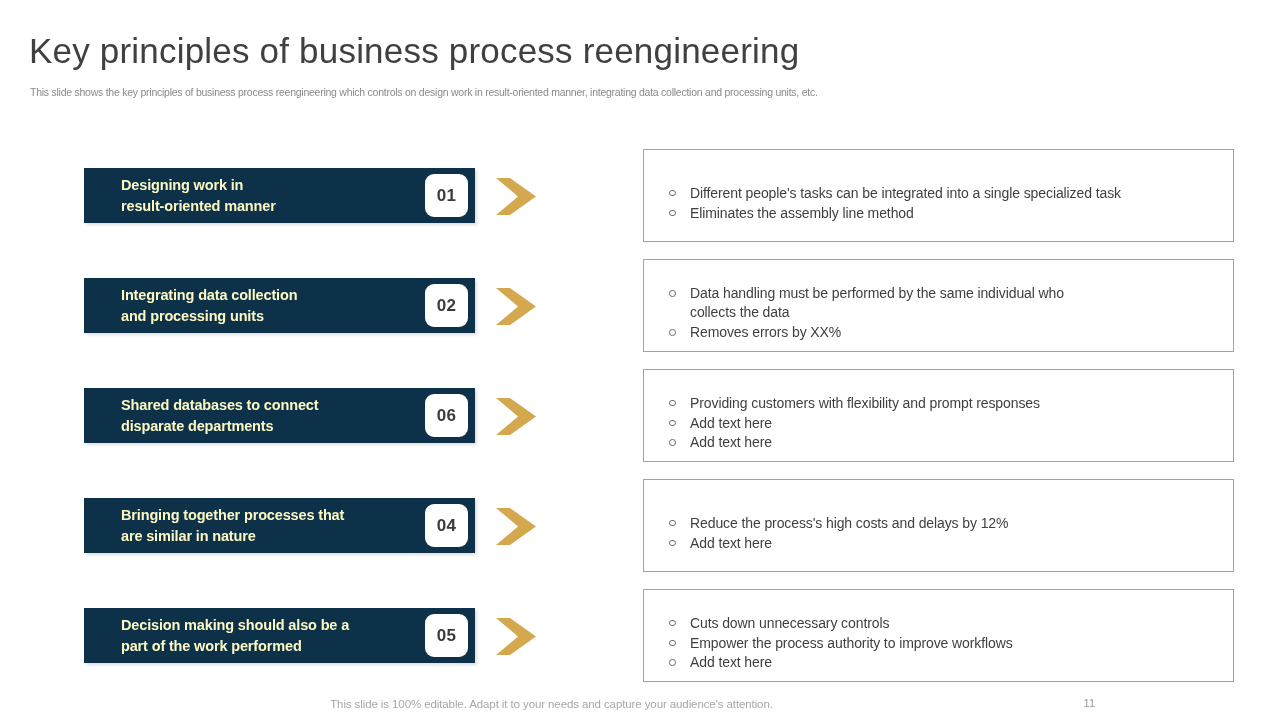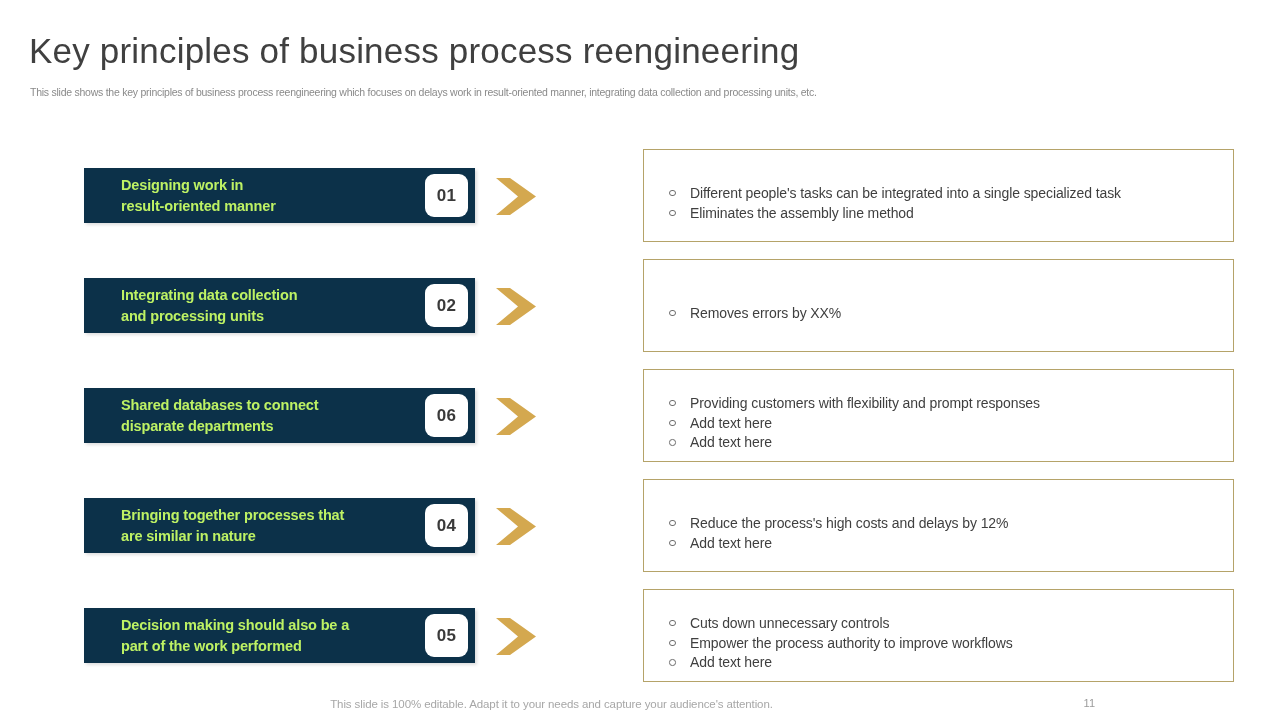--- a/index.html
+++ b/index.html
@@ -63,21 +63,21 @@
     align-items: stretch;
     box-shadow: 2px 2px 3px rgba(0,0,0,0.13);
   }
   .label-text {
     flex: 1;
     display: flex;
     flex-direction: column;
     justify-content: center;
     padding-left: 37px;
     padding-right: 24px;
-    color: #bef264;
+    color: #fef9c3;
     font-size: 14.5px;
     font-weight: 700;
     line-height: 1.42;
     letter-spacing: -0.15px;
   }
   .label-text .l2 { display: block; }
   .num-badge {
     width: 43px;
     margin: 6px 7px 6px 0;
     background: #ffffff;
@@ -152,21 +152,21 @@
     font-size: 11px;
     color: #9b9b9b;
   }
 </style>
 </head>
 <body>
 
 <div class="slide">
 
   <div class="page-title">Key principles of business process reengineering</div>
-  <div class="page-subtitle">This slide shows the key principles of business process reengineering which focuses on delays work in result-oriented manner, integrating data collection and processing units, etc.</div>
+  <div class="page-subtitle">This slide shows the key principles of business process reengineering which controls on design work in result-oriented manner, integrating data collection and processing units, etc.</div>
 
   <div class="rows">
 
     <div class="row">
       <div class="label-block">
         <div class="label-text">
           <span class="l1">Designing work in</span>
           <span class="l2">result-oriented manner</span>
         </div>
         <div class="num-badge">01</div>
@@ -192,20 +192,21 @@
         </div>
         <div class="num-badge">02</div>
       </div>
       <span class="chevron">
         <svg width="44" height="39" viewBox="0 0 44 39">
             <polygon points="2,1 24,19.5 2,38 16,38 42,19.5 16,1" fill="#d4a84f"></polygon>
           </svg>
       </span>
       <div class="content-card">
         <ul class="bullet-list">
+          <li class="bullet-item" style="max-width:420px"><span class="ring"></span><span>Data handling must be performed by the same individual who collects the data</span></li>
           <li class="bullet-item"><span class="ring"></span><span>Removes errors by XX%</span></li>
         </ul>
       </div>
     </div>
 
     <div class="row">
       <div class="label-block">
         <div class="label-text">
           <span class="l1">Shared databases to connect</span>
           <span class="l2">disparate departments</span>

